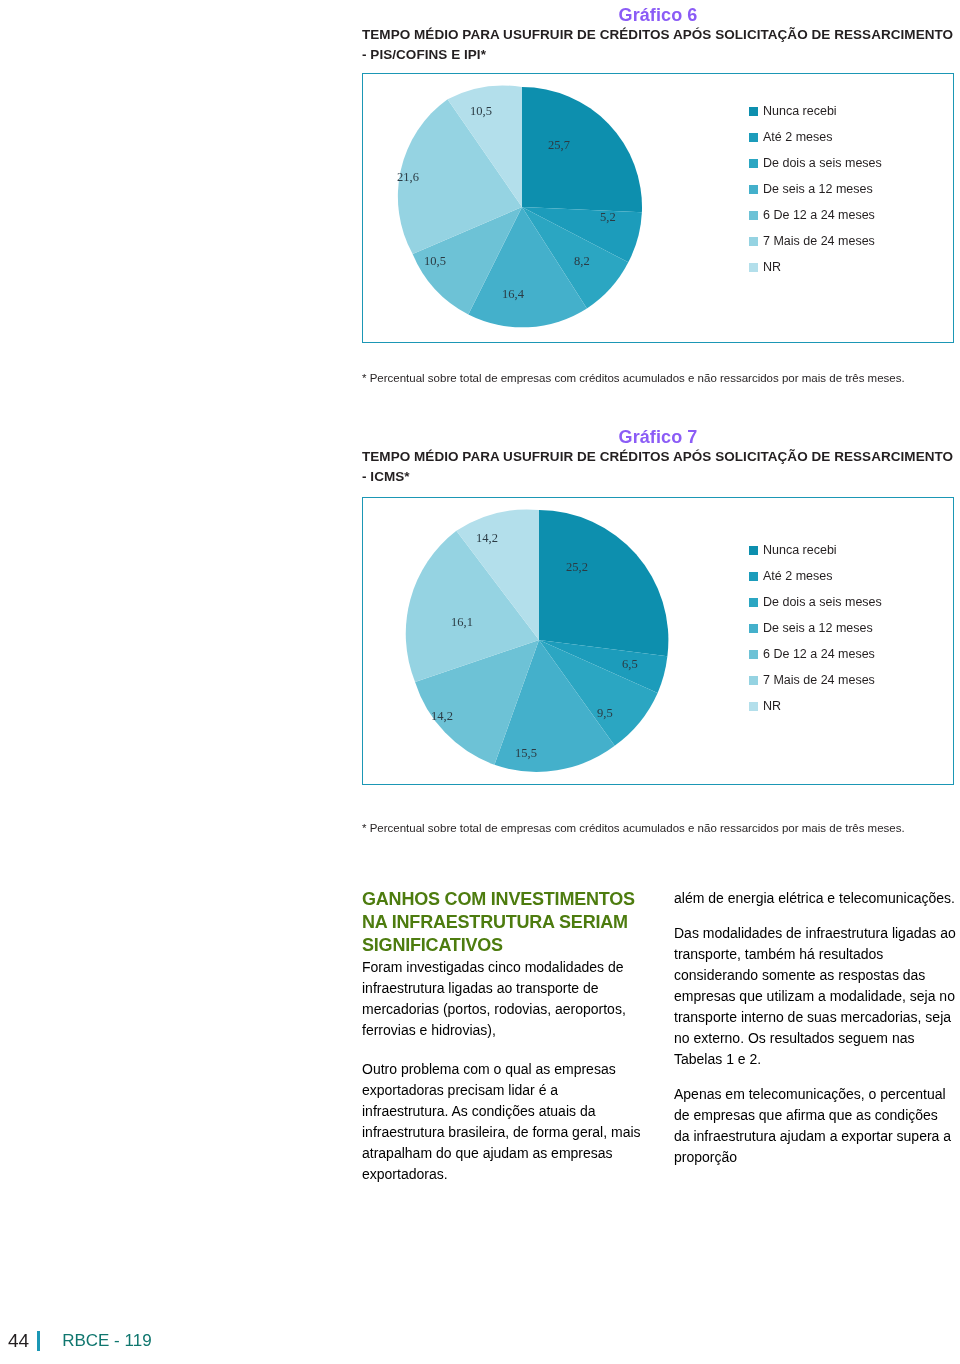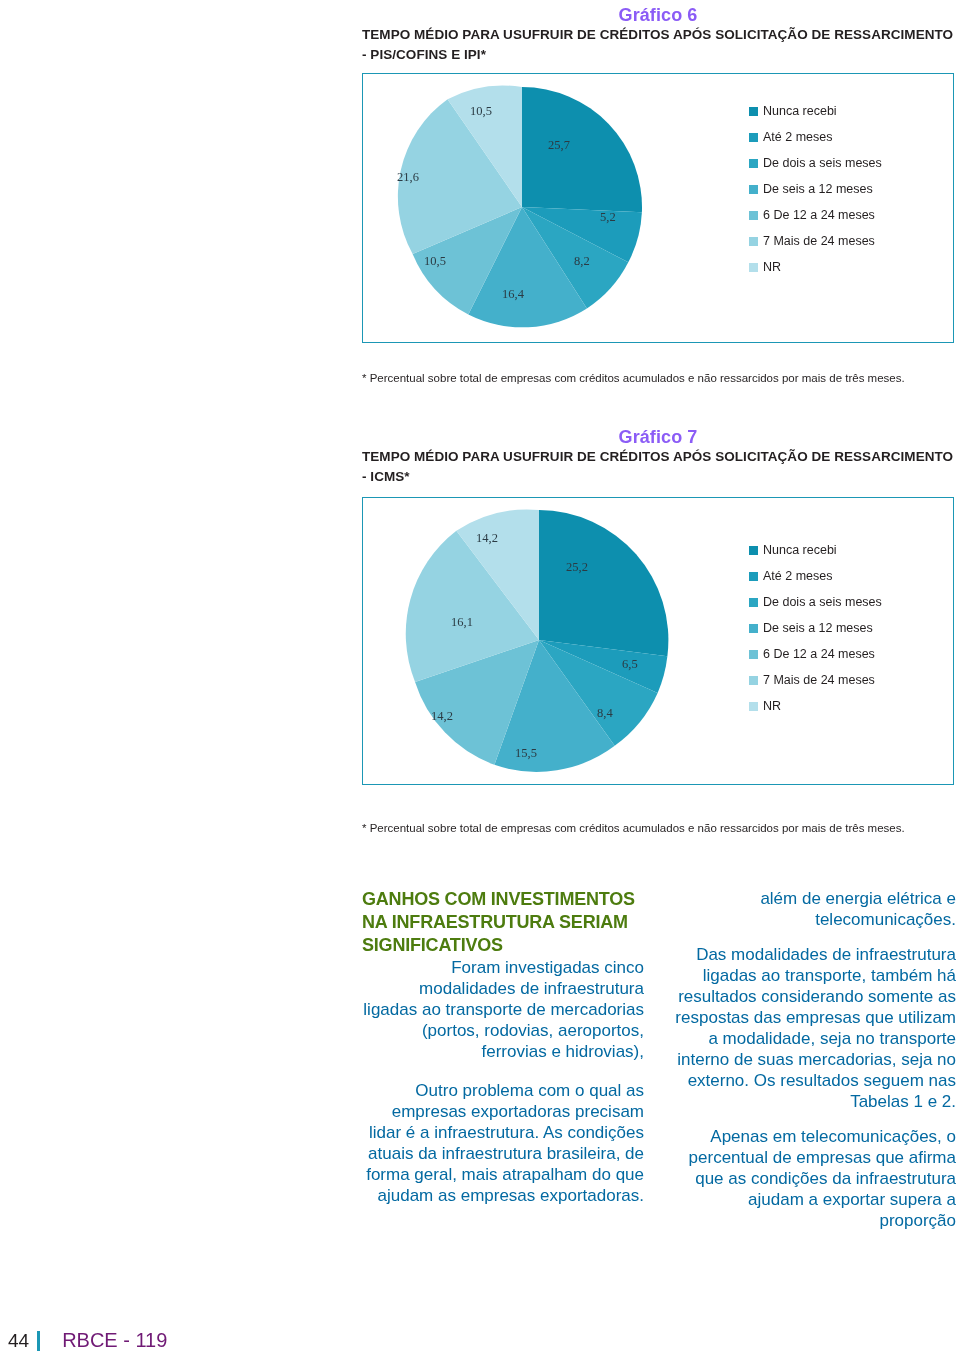--- a/index.html
+++ b/index.html
@@ -87,33 +87,32 @@
   
   .col { position: absolute; width: 282px; }
   .sect-head {
     color: #4d7c0f;
     font-size: 18px;
     font-weight: bold;
     line-height: 23px;
     letter-spacing: -0.2px;
   }
   .body-p {
-    font-size: 17px;
+    font-size: 14px;
     line-height: 21px;
-    color: #0369a1;
+    color: #000000;
     margin-top: 14px;
-    text-align: right;
   }
   .body-p.tight { margin-top: 0; }
 
   
   .footer { position: absolute; left: 8px; bottom: 12px; display: flex; align-items: center; }
   .folio { font-size: 19px; font-weight: normal; color: #231f20; }
   .folio-rule { width: 3px; height: 20px; background: #1b97b5; margin: 0 22px 0 8px; }
-  .footer-label { font-size: 20px; color: #701a75; }
+  .footer-label { font-size: 17px; color: #0f766e; }
 </style>
 </head>
 <body>
 
 <div class="page">
 
 
   <div class="chart-block" style="left:362px; top:6px; width:592px;">
     <div class="chart-kicker">Gráfico 6</div>
     <div class="chart-title">TEMPO MÉDIO PARA USUFRUIR DE CRÉDITOS APÓS SOLICITAÇÃO DE RESSARCIMENTO - PIS/COFINS E IPI*</div>
@@ -205,21 +204,21 @@
 
             <path d="M136 136 L91.39 260.85 A130 130 0 0 1 12.06 177.94 Z" fill="#6dc2d6"></path>
 
             <path d="M136 136 L12.06 177.94 A130 130 0 0 1 53.35 26.72 Z" fill="#95d3e2"></path>
 
             <path d="M136 136 L53.35 26.72 A130 130 0 0 1 136 6 Z" fill="#b3dfeb"></path>
           </svg>
 
           <span class="slice-label" style="left:163px; top:56px;">25,2</span>
           <span class="slice-label" style="left:219px; top:153px;">6,5</span>
-          <span class="slice-label" style="left:194px; top:202px;">8,4</span>
+          <span class="slice-label" style="left:194px; top:202px;">9,5</span>
           <span class="slice-label" style="left:112px; top:242px;">15,5</span>
           <span class="slice-label" style="left:28px;  top:205px;">14,2</span>
           <span class="slice-label" style="left:0px;   top:111px;margin-left:48px;">16,1</span>
           <span class="slice-label" style="left:73px;  top:27px;">14,2</span>
         </div>
 
         <div class="legend" style="left:386px; top:45px;">
           <div class="legend-row">
             <span class="legend-swatch" style="background:#0d8fae"></span>
             <span>Nunca recebi</span>

